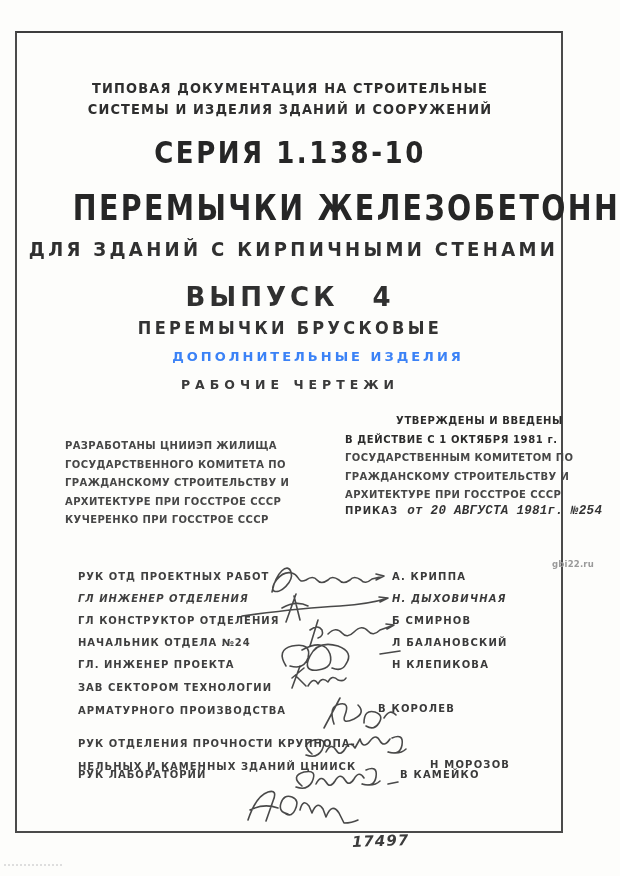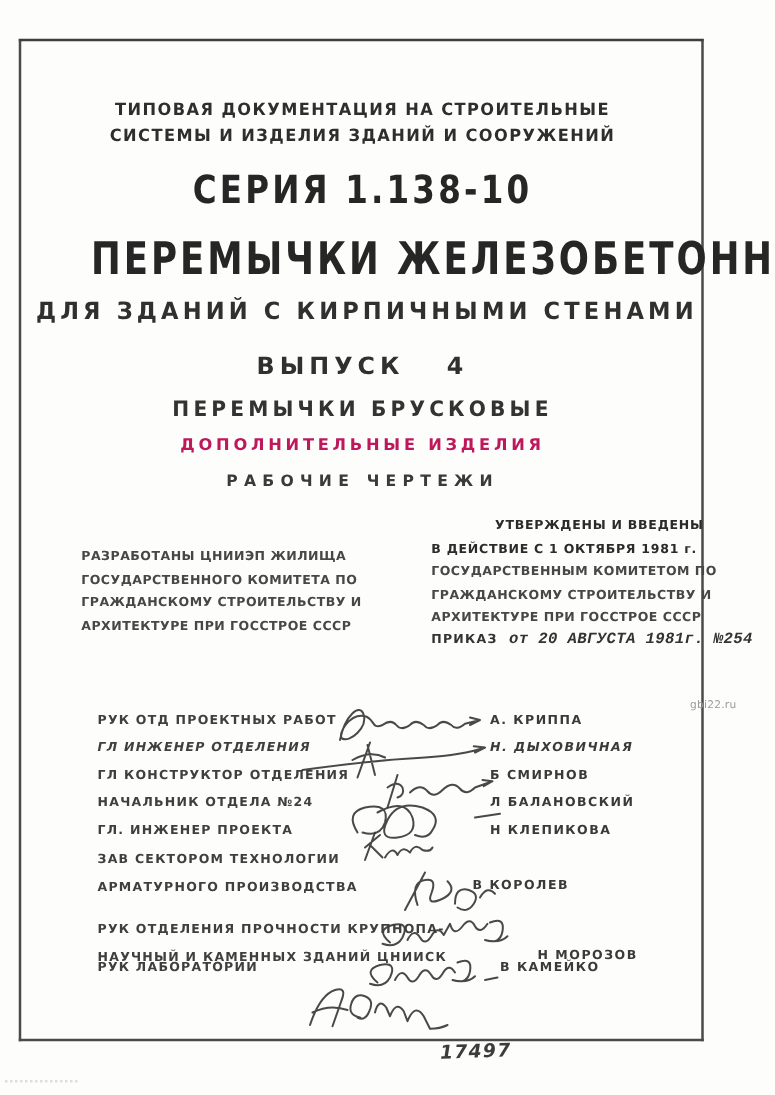--- a/index.html
+++ b/index.html
@@ -28,25 +28,25 @@
   }
   .doc-title{
     top:187px;font-size:36px;font-weight:bold;letter-spacing:3px;
     color:#262626;transform:scaleX(.79);
   }
   .doc-subtitle{
     top:238px;font-size:19px;font-weight:bold;letter-spacing:3.5px;
     color:#303030;transform:scaleX(.95);
   }
   .issue{
-    top:282px;font-size:19px;font-weight:bold;letter-spacing:4px;color:#303030;
+    top:282px;font-size:26px;font-weight:bold;letter-spacing:4px;color:#303030;
   }
   .issue .num{margin-left:34px;}
   .sec1{top:318px;font-size:17px;font-weight:bold;letter-spacing:3.5px;color:#333;transform:scaleX(.95);}
-  .sec2{top:349px;font-size:13px;font-weight:bold;letter-spacing:3px;color:#be185d;}
+  .sec2{top:349px;font-size:13px;font-weight:bold;letter-spacing:3px;color:#3b82f6;padding-left:28px;}
   .sec3{top:377px;font-size:12.5px;font-weight:bold;letter-spacing:5px;color:#3a3a3a;text-align:center;}
   .col{
     position:absolute;font-size:10px;font-weight:bold;letter-spacing:.4px;
     line-height:18.6px;color:#474747;white-space:nowrap;
   }
   .col-left{left:45px;top:437px;width:200px;margin-left:20px;}
   .col-right{left:345px;top:412px;width:218px;}
   .col-right .b{color:#2b2b2b;letter-spacing:.6px;}
   .col-right .c{display:block;text-align:right;}
   .order{
@@ -68,21 +68,21 @@
   .r8{top:769px;} .r9{top:791px;}
   .r6 .name{left:300px;} .r7 .name{left:352px;}
   .r8 .name{left:322px;} .r9 .name{left:320px;}
   .signatures{position:absolute;left:230px;top:558px;width:245px;height:272px;}
   .signatures path{fill:none;stroke:#3a3a3a;stroke-width:1.6;stroke-linecap:round;stroke-linejoin:round;opacity:.92;}
   .footer-number{
     position:absolute;left:352px;top:832px;font-size:15px;font-style:italic;
     font-weight:bold;color:#3c3c3c;letter-spacing:1px;transform:rotate(-2deg);
   }
   .watermark{
-    position:absolute;left:552px;top:559px;font-size:8.5px;color:#9a9a9a;letter-spacing:.2px;
+    position:absolute;left:552px;top:559px;font-size:8.5px;color:#9a9a9a;letter-spacing:.2px;font-weight:bold;
   }
   .faint-marks{
     position:absolute;left:4px;top:864px;width:58px;border-top:2px dotted #dedede;
   }
 </style>
 </head>
 <body>
 
 <div class="page">
   <div class="frame"></div>
@@ -102,20 +102,21 @@
 
   <div class="center-band sec1">ПЕРЕМЫЧКИ БРУСКОВЫЕ</div>
   <div class="center-band sec2">ДОПОЛНИТЕЛЬНЫЕ ИЗДЕЛИЯ</div>
   <div class="center-band sec3">РАБОЧИЕ ЧЕРТЕЖИ</div>
 
   <div class="col col-left">
     <div>РАЗРАБОТАНЫ ЦНИИЭП ЖИЛИЩА</div>
     <div>ГОСУДАРСТВЕННОГО КОМИТЕТА ПО</div>
     <div>ГРАЖДАНСКОМУ СТРОИТЕЛЬСТВУ И</div>
     <div>АРХИТЕКТУРЕ ПРИ ГОССТРОЕ СССР</div>
+    <div>КУЧЕРЕНКО ПРИ ГОССТРОЕ СССР</div>
   </div>
 
   <div class="col col-right">
     <span class="b c">УТВЕРЖДЕНЫ И ВВЕДЕНЫ</span>
     <span class="b">В ДЕЙСТВИЕ С 1 ОКТЯБРЯ 1981 г.</span><br>
     <span>ГОСУДАРСТВЕННЫМ КОМИТЕТОМ ПО</span><br>
     <span>ГРАЖДАНСКОМУ СТРОИТЕЛЬСТВУ И</span><br>
     <span>АРХИТЕКТУРЕ ПРИ ГОССТРОЕ СССР</span>
   </div>
 
@@ -144,21 +145,21 @@
     <span>ГЛ. ИНЖЕНЕР ПРОЕКТА</span>
     <span class="name">Н КЛЕПИКОВА</span>
   </div>
   <div class="sig-row r6">
     <span>ЗАВ СЕКТОРОМ ТЕХНОЛОГИИ</span>
     <span class="lbl2">АРМАТУРНОГО ПРОИЗВОДСТВА</span>
     <span class="name bottom">В КОРОЛЕВ</span>
   </div>
   <div class="sig-row r7">
     <span>РУК ОТДЕЛЕНИЯ ПРОЧНОСТИ КРУПНОПА-</span>
-    <span class="lbl2">НАУЧНЫЙ И КАМЕННЫХ ЗДАНИЙ ЦНИИСК</span>
+    <span class="lbl2">НЕЛЬНЫХ И КАМЕННЫХ ЗДАНИЙ ЦНИИСК</span>
     <span class="name bottom">Н МОРОЗОВ</span>
   </div>
   <div class="sig-row r8">
     <span>РУК ЛАБОРАТОРИИ</span>
     <span class="name">В КАМЕЙКО</span>
   </div>
 
   <svg class="signatures" viewBox="0 0 245 272">
     <path d="M42,34 C46,14 58,4 61,14 C64,24 50,36 44,33 C39,30 50,12 62,15 C70,17 67,26 76,22 q7,-5 11,0 q4,5 11,0 q4,-5 11,0 q4,5 11,0 q4,-5 11,0 q4,5 11,-1 l12,-3 l-8,-2 m8,2 l-8,4"></path>
     <path d="M66,36 L56,64 M64,38 L70,62 M52,50 Q66,42 78,48 M12,58 Q70,50 110,48 Q140,46 158,40 l-9,-1 m9,1 l-8,4"></path>

